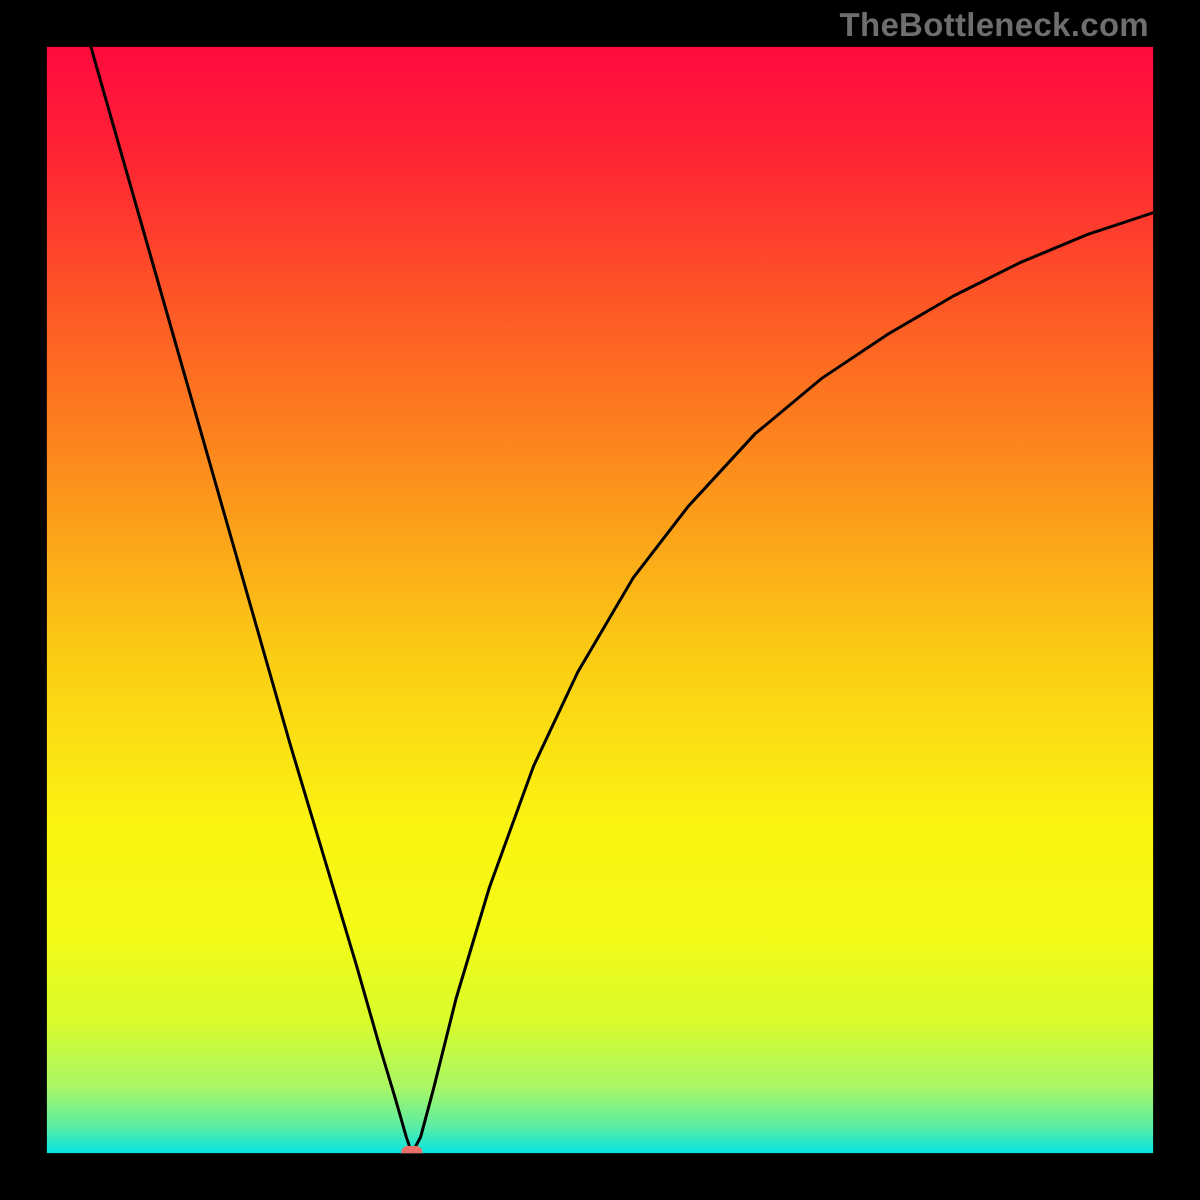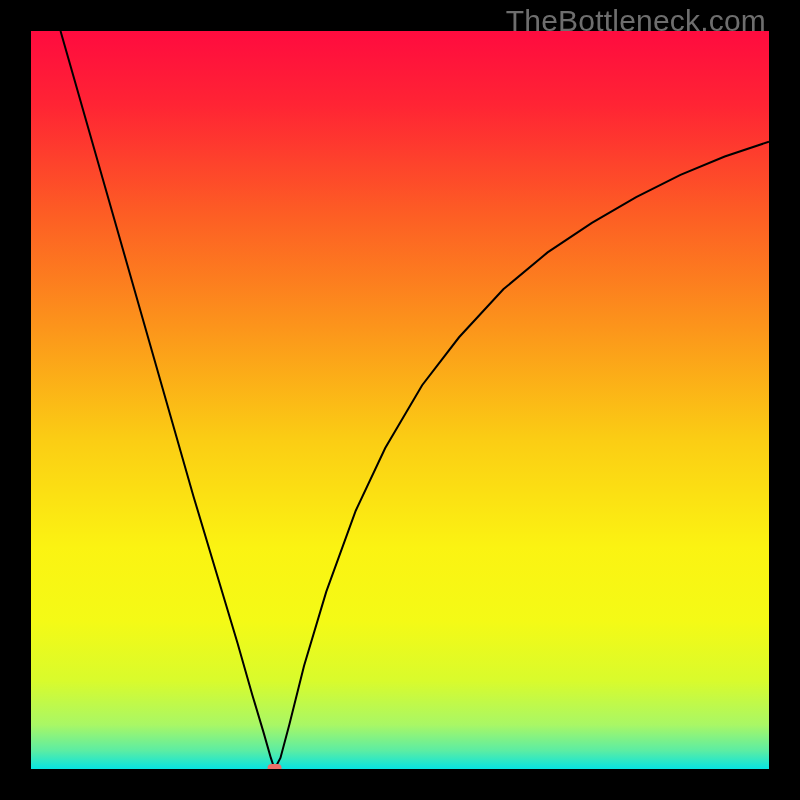--- a/index.html
+++ b/index.html
@@ -30,22 +30,22 @@
   .plot svg {
     position: absolute;
     left: 0;
     top: 0;
   }
   .watermark {
     position: absolute;
     top: 4px;
     right: 34px;
     color: #6e6e6e;
-    font-size: 30px;
-    font-weight: 400;
+    font-size: 22px;
+    font-weight: 700;
     letter-spacing: 0.2px;
   }
 </style>
 </head>
 <body>
 
 <div class="frame">
   <div class="watermark">TheBottleneck.com</div>
   <div class="plot">
     <svg id="chart-svg" width="738" height="738" viewBox="0 0 738 738">

